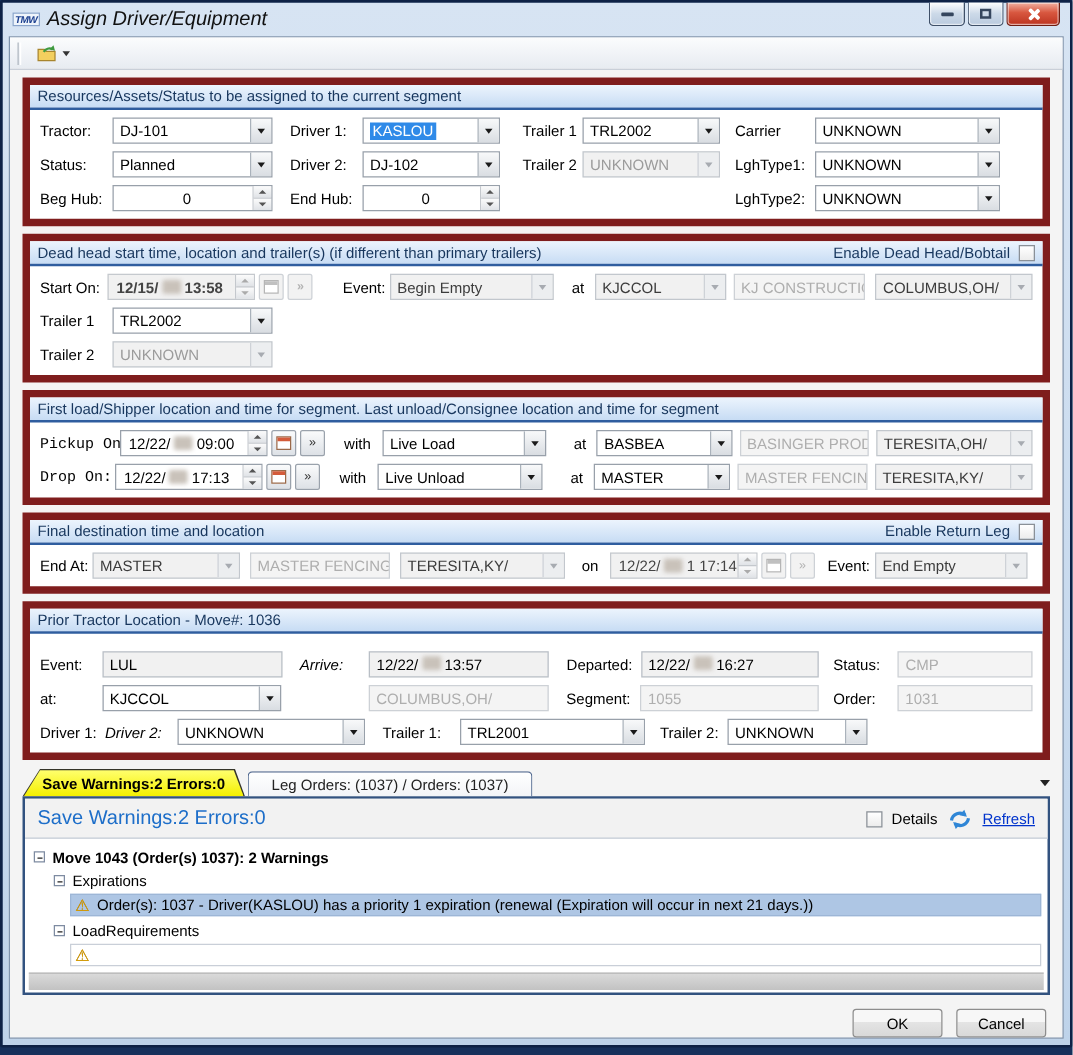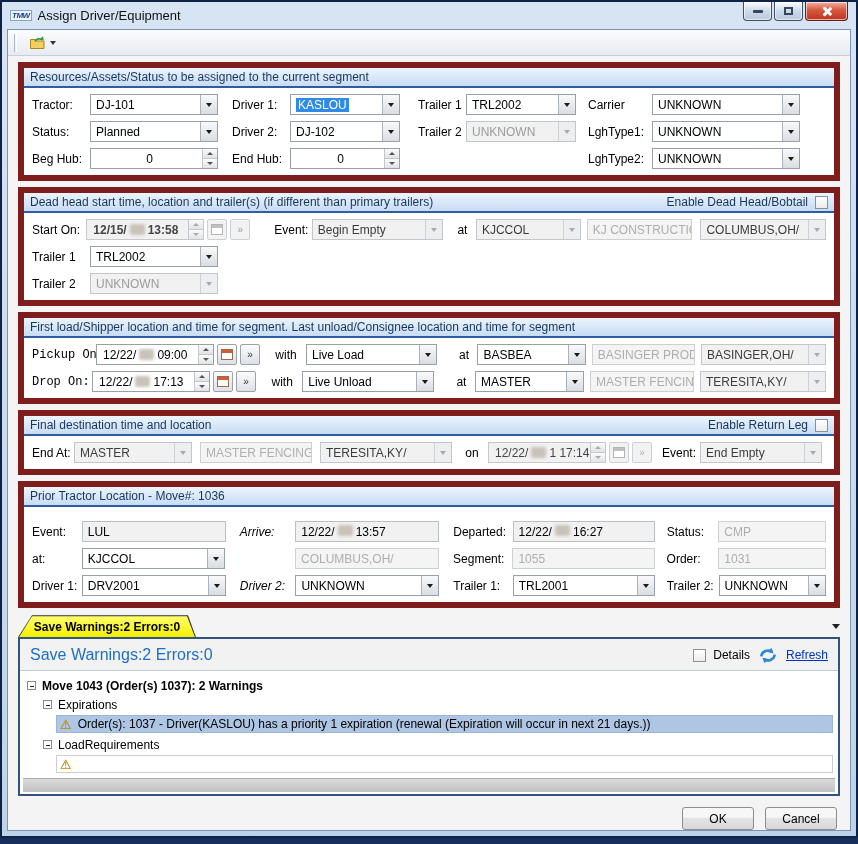--- a/index.html
+++ b/index.html
@@ -2,21 +2,21 @@
 <html><head>
 <meta charset="utf-8">
 <style>
   * { margin:0; padding:0; box-sizing:border-box; }
   html,body { width:858px; height:844px; }
   body { background:#16305b; font-family:"Liberation Sans","DejaVu Sans",sans-serif; font-size:12px; color:#000; position:relative; overflow:hidden; }
 
   .win { position:absolute; left:0; top:0; right:0; bottom:6px; background:linear-gradient(#d7e4f3,#bed3ea); border:2px solid #0e2246; border-radius:2px; }
   .titlebar { height:27px; display:flex; align-items:center; padding:0 8px; position:relative; }
   .logo { font-style:italic; font-weight:bold; font-size:8px; color:#1b3f8f; letter-spacing:-0.5px; margin-right:6px; border:1px solid #8aa5cc; background:#eef4fb; padding:0 1px; }
-  .title { font-size:13px; color:#111; }
+  .title { font-size:16px; color:#111;font-style:italic; }
   .wbtns { position:absolute; top:0; right:8px; display:flex; gap:2px; }
   .wbtn { width:29px; height:19px; border:1px solid #3f5068; border-top:none; border-radius:0 0 4px 4px; background:linear-gradient(#fdfefe,#ccd9e8 50%,#b9cade); display:flex; align-items:center; justify-content:center; box-shadow:inset 0 0 0 1px rgba(255,255,255,.6); }
   .wbtn.close { width:43px; background:linear-gradient(#f2b2a2,#d8573f 45%,#bc3420); border-color:#6e1d12; }
   .glyph-min { width:10px; height:3px; background:#35465e; border-radius:1px; }
   .glyph-max { width:9px; height:8px; border:2px solid #35465e; }
   .glyph-x { position:relative; width:11px; height:11px; }
   .glyph-x::before,.glyph-x::after { content:''; position:absolute; left:5px; top:0; width:2.5px; height:11px; background:#fff; border-radius:1px; }
   .glyph-x::before { transform:rotate(45deg); } .glyph-x::after { transform:rotate(-45deg); }
 
   .client { position:absolute; left:5px; right:5px; top:27px; bottom:5px; background:#f4f4f4; border:1px solid #7e93ad; display:flex; flex-direction:column; }
@@ -335,21 +335,21 @@
           </span>
         <span class="lbl w16 mr6">at</span>
         <span class="combo f116 mr6">
             <span class="cval">BASBEA</span>
             <span class="cbtn">
               <i class="arr"></i>
             </span>
           </span>
         <span class="tbox dim f110 mr6">BASINGER PRODUCT</span>
         <span class="combo dis ro f134">
-            <span class="cval">BASINGER,OH/</span>
+            <span class="cval">TERESITA,OH/</span>
             <span class="cbtn">
               <i class="arr"></i>
             </span>
           </span>
       </div>
       <div class="frow">
         <span class="lbl w64">Drop On:</span>
         <span class="dfield mr12">
           <span class="dbox" style="width:118px">
               <span>12/22/</span>
@@ -471,26 +471,20 @@
           </span>
         <span class="lbl l2"></span>
         <span class="tbox dim fc2">COLUMBUS,OH/</span>
         <span class="lbl l3">Segment:</span>
         <span class="tbox dim fc3">1055</span>
         <span class="lbl l4">Order:</span>
         <span class="tbox dim fc4">1031</span>
       </div>
       <div class="frow">
         <span class="lbl l1">Driver 1:</span>
-        <span class="combo fc1">
-            <span class="cval">DRV2001</span>
-            <span class="cbtn">
-              <i class="arr"></i>
-            </span>
-          </span>
         <span class="lbl l2">Driver 2:</span>
         <span class="combo fc2">
             <span class="cval">UNKNOWN</span>
             <span class="cbtn">
               <i class="arr"></i>
             </span>
           </span>
         <span class="lbl l3">Trailer 1:</span>
         <span class="combo fc3">
             <span class="cval">TRL2001</span>
@@ -505,20 +499,21 @@
               <i class="arr"></i>
             </span>
           </span>
       </div>
     </div>
 
     <div class="tabbar">
       <div class="tab1o">
           <div class="tab1i">Save Warnings:2 Errors:0</div>
         </div>
+      <div class="tab2">Leg Orders: (1037) / Orders: (1037)</div>
       <div class="tab-ovf"></div>
     </div>
 
     <div class="panel">
       <div class="phead">
         <span class="ptitle">Save Warnings:2 Errors:0</span>
         <span class="phr">
           <span class="chk"></span>
           <span>Details</span>
           <svg width="22" height="17" viewBox="0 0 24 20">

